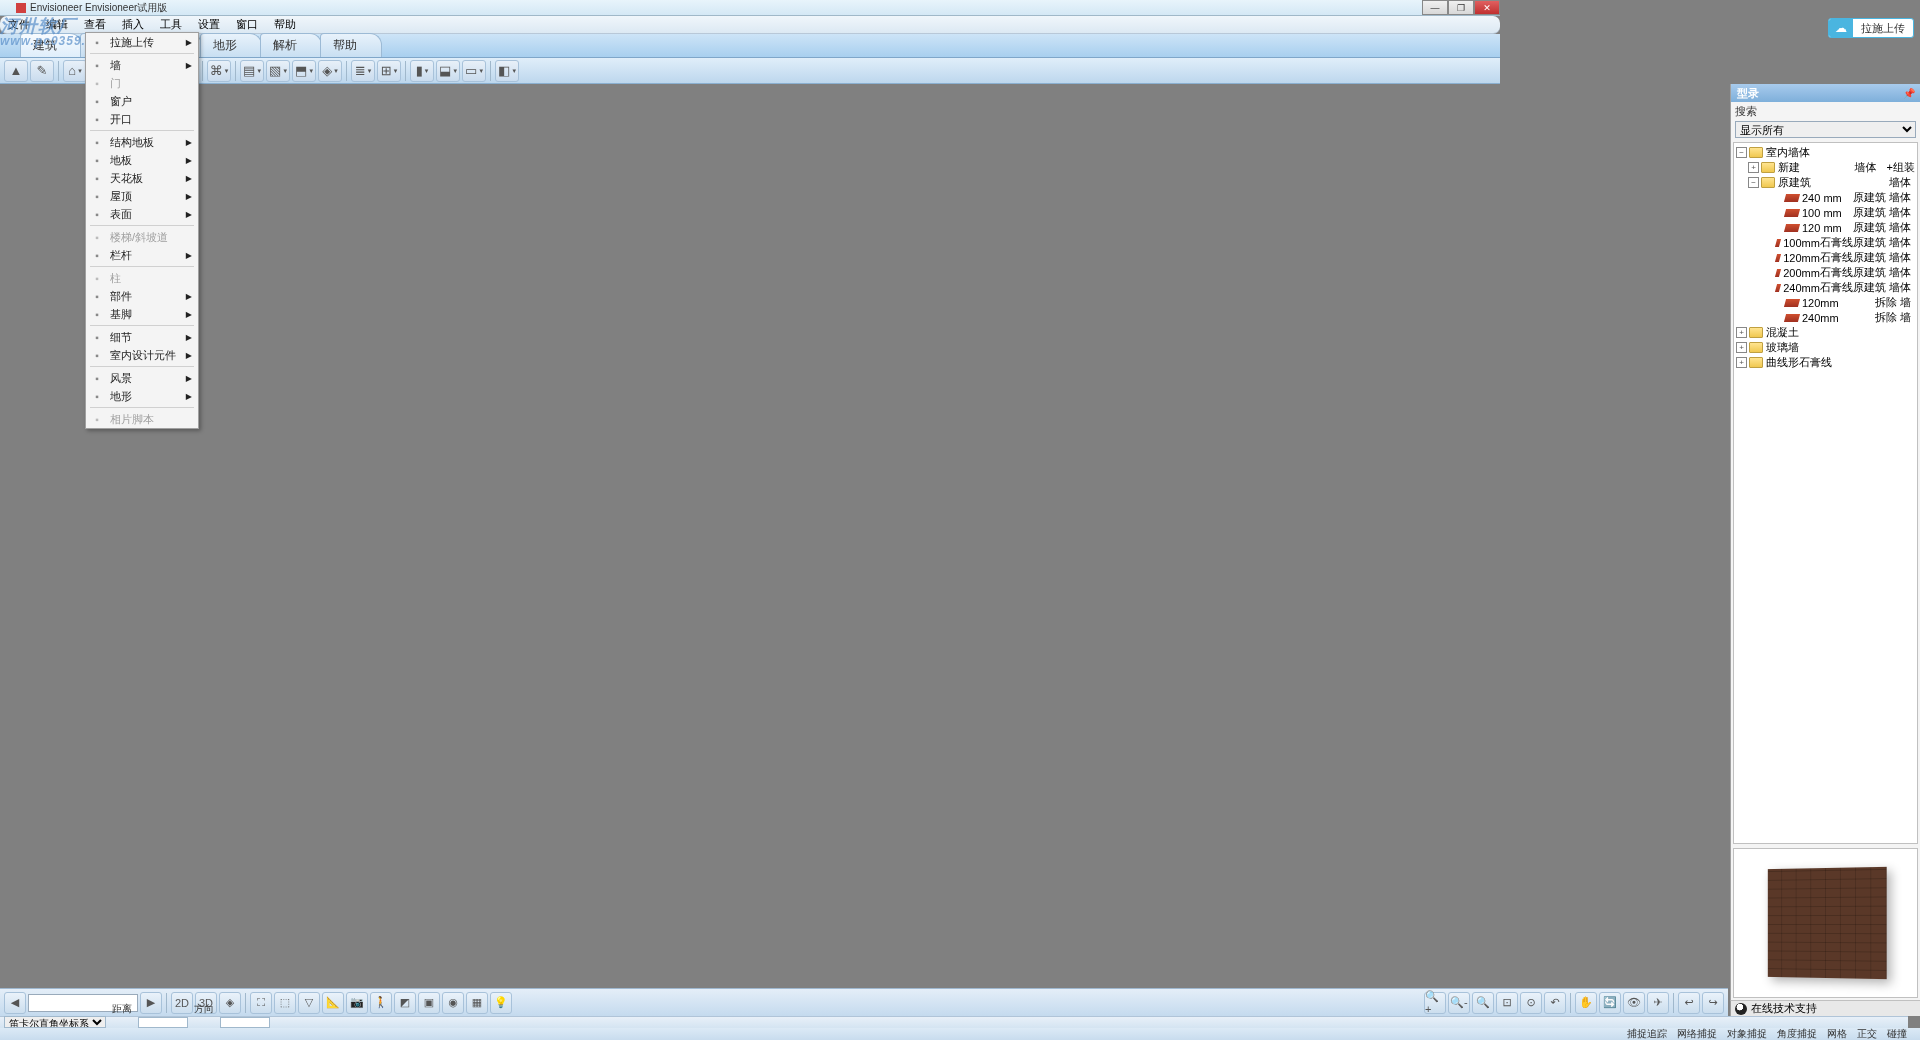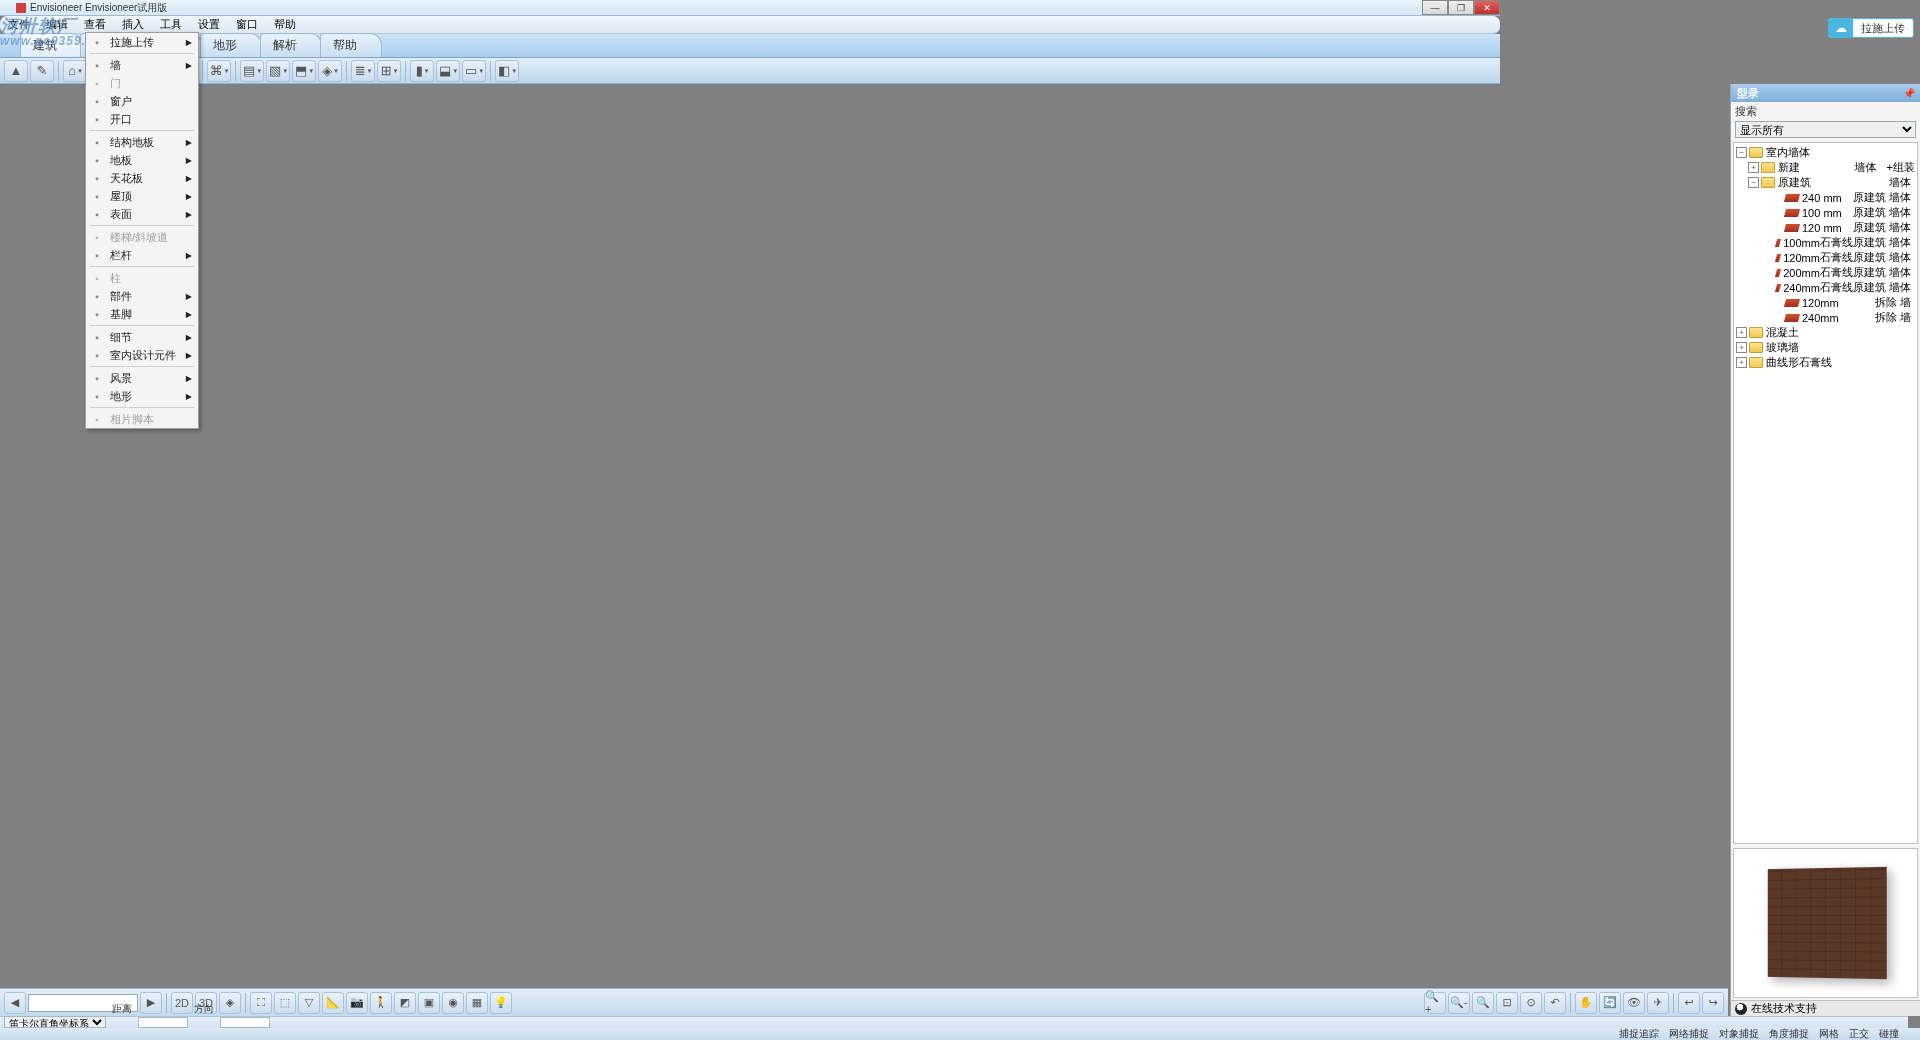--- a/index.html
+++ b/index.html
@@ -61,21 +61,21 @@
 .bottombar .tbtn { width: 22px; height: 22px; background: linear-gradient(#eaf2fa,#ccdeee); border: 1px solid #a8c2da; border-radius: 3px; display: flex; align-items: center; justify-content: center; font-size: 11px; color: #555; }
 .bottombar input.layer { width: 110px; height: 18px; font-size: 11px; border: 1px solid #9ab; background: #fff; }
 .bottombar .spacer { flex: 1; }
 .bottombar .sep { width: 1px; height: 20px; background: #a0b8cc; margin: 0 2px; }
 
 .statusbar { position: absolute; left: 0; right: 12px; bottom: 12px; height: 12px; background: linear-gradient(#e8f0f8,#d4e4f2); font-size: 10px; color: #333; display: flex; align-items: flex-end; padding: 0 4px; border-top: 1px solid #b0c4d8; }
 .statusbar .sitem { padding: 12px 6px; }
 .statusbar select { font-size: 10px; height: 12px; border: 1px solid #a0b8cc; }
 .statusbar input { width: 50px; height: 11px; font-size: 10px; border: 1px solid #a0b8cc; }
 
-.statusbar2 { position: absolute; left: 0; right: 0; bottom: 0; height: 12px; background: linear-gradient(#dceaf6,#c8dcee); font-size: 10px; color: #333; display: flex; align-items: center; justify-content: flex-end; padding-right: 16px; }
+.statusbar2 { position: absolute; left: 0; right: 0; bottom: 0; height: 12px; background: linear-gradient(#dceaf6,#c8dcee); font-size: 10px; color: #333; display: flex; align-items: center; justify-content: flex-end; padding-right: 8px; }
 .statusbar2 .st { padding: 0 5px; }
 </style>
 </head>
 <body>
 
 <div class="titlebar">
   <div class="icon-sq"></div>
   <span>Envisioneer Envisioneer试用版</span>
   <div class="winbtns">
     <div class="winbtn">—</div>

